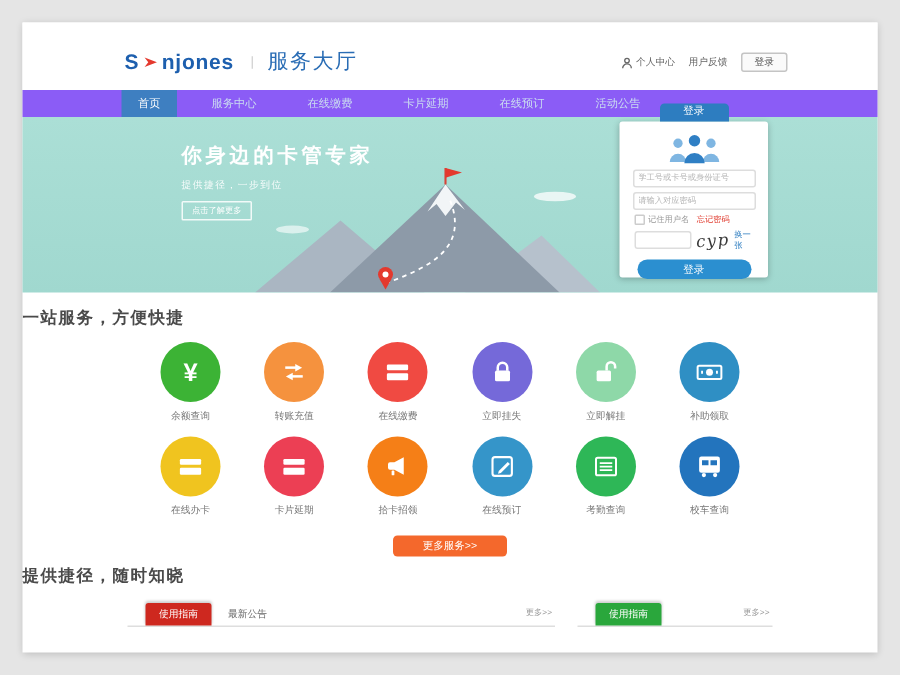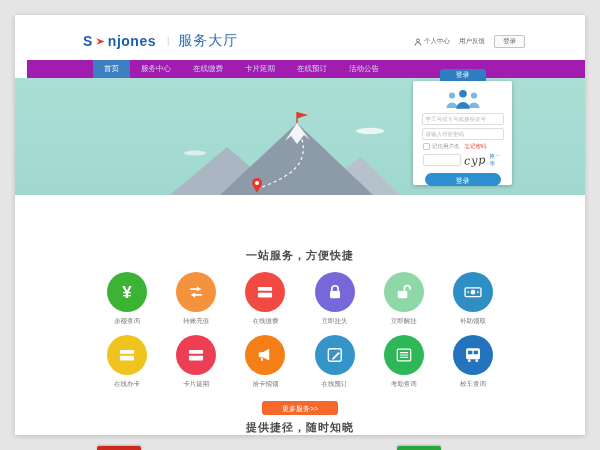--- a/index.html
+++ b/index.html
@@ -11,21 +11,21 @@
   .hdr{position:absolute;top:0;left:0;right:0;height:45px;background:#fff;}
   .logo{position:absolute;left:68px;top:17px;display:flex;align-items:center;gap:2px;cursor:pointer;}
   .logo .l1{font-size:14px;font-weight:bold;color:#1d5fae;letter-spacing:0.5px;}
   .logo .divider{color:#ccc;font-size:9px;margin:0 7px 0 9px;}
   .logo .prod{font-size:14px;color:#2a6db5;letter-spacing:1px;}
   .hdr-right{position:absolute;right:60px;top:20px;display:flex;align-items:center;gap:9px;}
   .hdr-link{font-size:6.5px;color:#666;display:flex;align-items:center;gap:2px;cursor:pointer;}
   .hdr-btn{font-size:6.5px;color:#555;border:1px solid #c4c4c4;border-radius:2px;padding:1px 8px;background:#fafafa;cursor:pointer;}
 
   
-  .nav{position:absolute;top:45px;left:12px;right:0;height:18px;background:#a21caf;display:flex;align-items:stretch;padding-left:66px;}
+  .nav{position:absolute;top:45px;left:0;right:0;height:18px;background:#8b5cf6;display:flex;align-items:stretch;padding-left:66px;gap:12px;}
   .nav-item{font-size:7.5px;color:#cadcf0;line-height:18px;padding:0 11px;cursor:pointer;}
   .nav-item.active{background:#3e7fc1;color:#fff;}
 
   
   .banner{position:absolute;top:63px;left:0;right:0;height:117px;background:linear-gradient(#abdfd6,#a0d8cf);overflow:hidden;}
   .hero{position:absolute;left:106px;top:17px;}
   .hero-title{font-size:13.5px;font-weight:bold;color:#fff;letter-spacing:2.5px;}
   .hero-sub{font-size:6.5px;color:rgba(255,255,255,.92);letter-spacing:1px;margin-top:6px;}
   .hero-cta{display:inline-block;margin-top:6px;font-size:5.5px;color:#fff;border:1px solid rgba(255,255,255,.85);padding:2px 6px;border-radius:1px;cursor:pointer;}
   .mtn{position:absolute;left:150px;bottom:0;width:235px;height:86px;}
@@ -40,21 +40,21 @@
   .rememberrow .cb{width:5px;height:5px;border:1px solid #ccc;border-radius:1px;background:#fff;cursor:pointer;}
   .forgot{color:#e03c2f;margin-left:3px;cursor:pointer;}
   .captcharow{display:flex;align-items:center;margin:3px 10px 0;gap:3px;}
   .captcharow input{width:30px !important;margin:0 !important;display:inline-block !important;}
   .captcha-img{font-family:"DejaVu Serif",serif;font-style:italic;font-size:11px;color:#3a3a3a;transform:rotate(-4deg);letter-spacing:1px;cursor:pointer;}
   .refresh{font-size:5.5px;color:#2d7dc0;cursor:pointer;}
   .login-btn{display:block;width:76px;height:13px;margin:6px auto 0;background:#2b8fd0;border:none;border-radius:7px;color:#fff;font-size:7px;line-height:13px;text-align:center;cursor:pointer;}
 
   
   .services{position:absolute;top:180px;left:0;right:0;}
-  .sec-title{text-align:center;font-size:11px;font-weight:bold;color:#4a4a4a;letter-spacing:1px;padding-top:9px;margin-top:44px;}
+  .sec-title{font-size:11px;font-weight:bold;color:#4a4a4a;letter-spacing:1px;padding-top:9px;}
   .svc-row{display:flex;justify-content:space-between;width:404px;margin:9px auto 0;}
   .svc{width:58px;text-align:center;cursor:pointer;}
   .circle{width:40px;height:40px;border-radius:50%;margin:0 auto;display:flex;align-items:center;justify-content:center;}
   .glyph{color:#fff;font-size:17px;font-weight:bold;line-height:1;}
   .svc-label{font-size:6.5px;color:#777;margin-top:5px;}
   .more-btn{display:block;width:76px;height:14px;margin:12px auto 0;background:#f4682c;border:none;border-radius:3px;color:#fff;font-size:7px;line-height:14px;text-align:center;cursor:pointer;}
 
   
   .announce{position:absolute;top:352px;left:0;right:0;}
   .panels{display:flex;width:430px;margin:10px auto 0;gap:15px;}
@@ -99,20 +99,25 @@
   <div class="nav">
     <div class="nav-item active">首页</div>
     <div class="nav-item">服务中心</div>
     <div class="nav-item">在线缴费</div>
     <div class="nav-item">卡片延期</div>
     <div class="nav-item">在线预订</div>
     <div class="nav-item">活动公告</div>
   </div>
 
   <div class="banner">
+    <div class="hero">
+      <div class="hero-title">你身边的卡管专家</div>
+      <div class="hero-sub">提供捷径，一步到位</div>
+      <span class="hero-cta">点击了解更多</span>
+    </div>
     <svg class="mtn" viewBox="0 0 235 86">
       <polygon points="5,86 62,38 118,86" fill="#aab6c2"></polygon>
       <polygon points="145,86 196,48 235,86" fill="#b6c1cc"></polygon>
       <polygon points="55,86 132,14 208,86" fill="#8d9aa8"></polygon>
       <polygon points="132,14 120,32 126,27 132,35 139,26 145,31" fill="#f2f5f7"></polygon>
       <line x1="132" y1="14" x2="132" y2="3" stroke="#d84338" stroke-width="1.4"></line>
       <polygon points="132,3 143,6 132,9.5" fill="#e4392e"></polygon>
       <path d="M92 80 C 118 70, 150 58, 134 22" fill="none" stroke="#fff" stroke-width="1.2" stroke-dasharray="3,3"></path>
       <circle cx="92" cy="74" r="5" fill="#e4392e"></circle>
       <circle cx="92" cy="74" r="2" fill="#fff"></circle>

